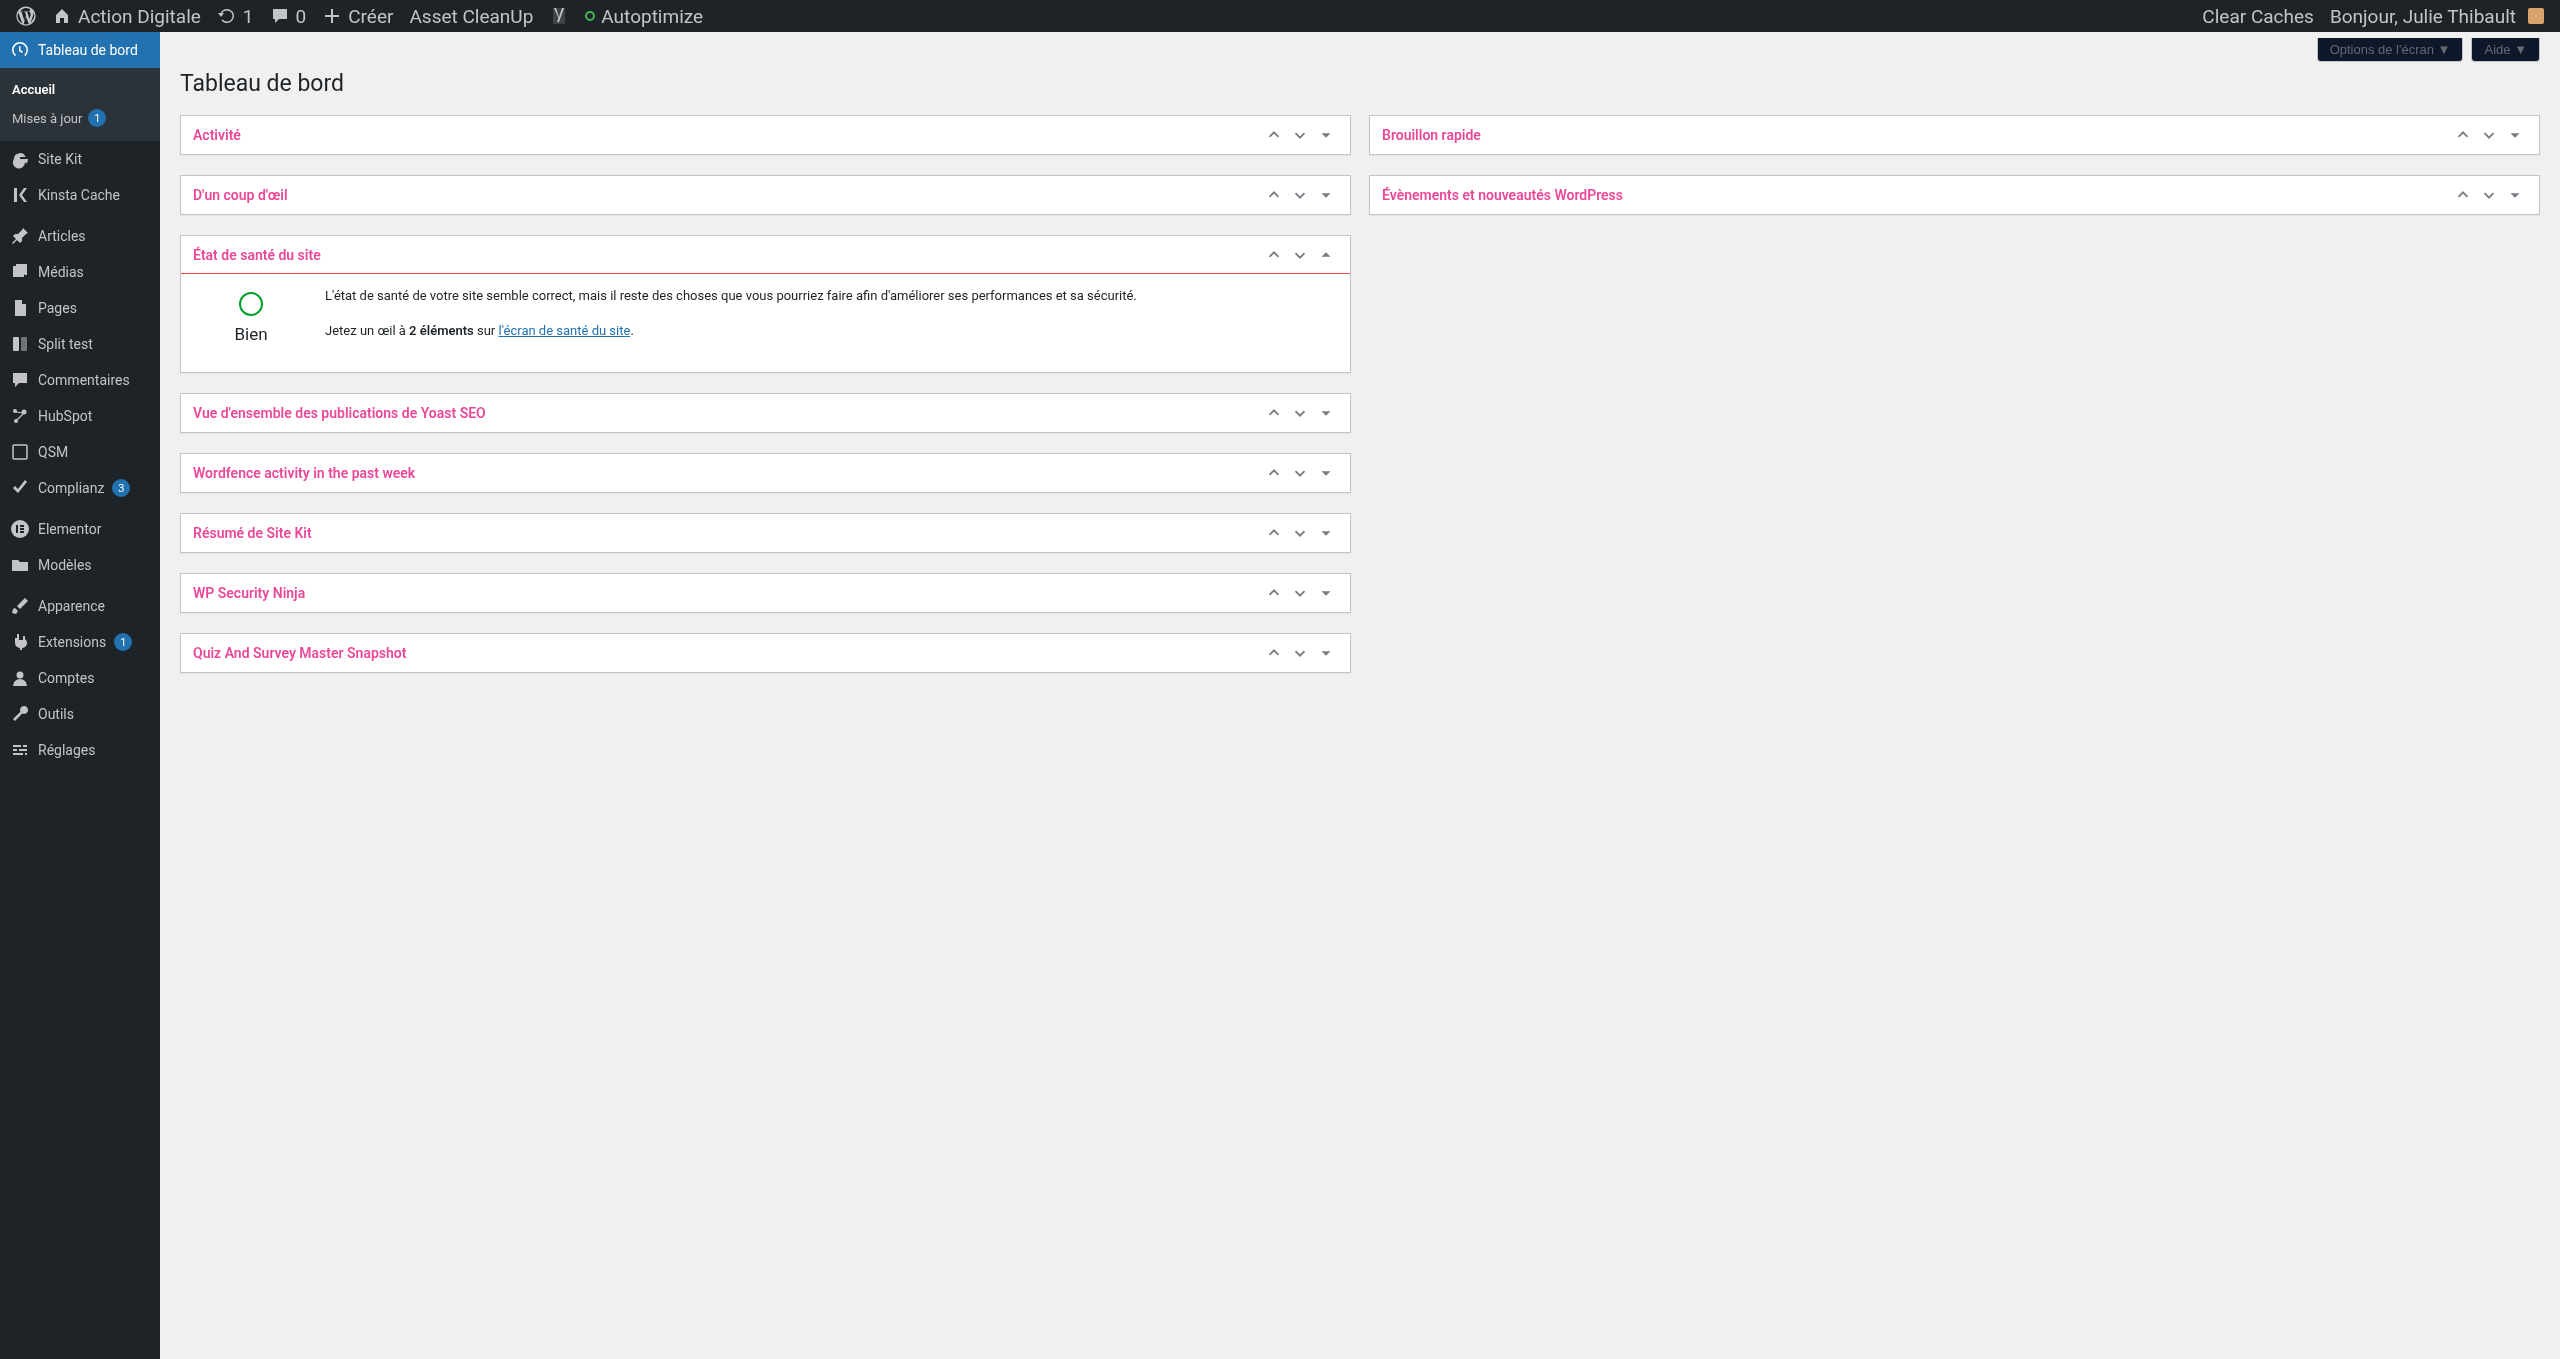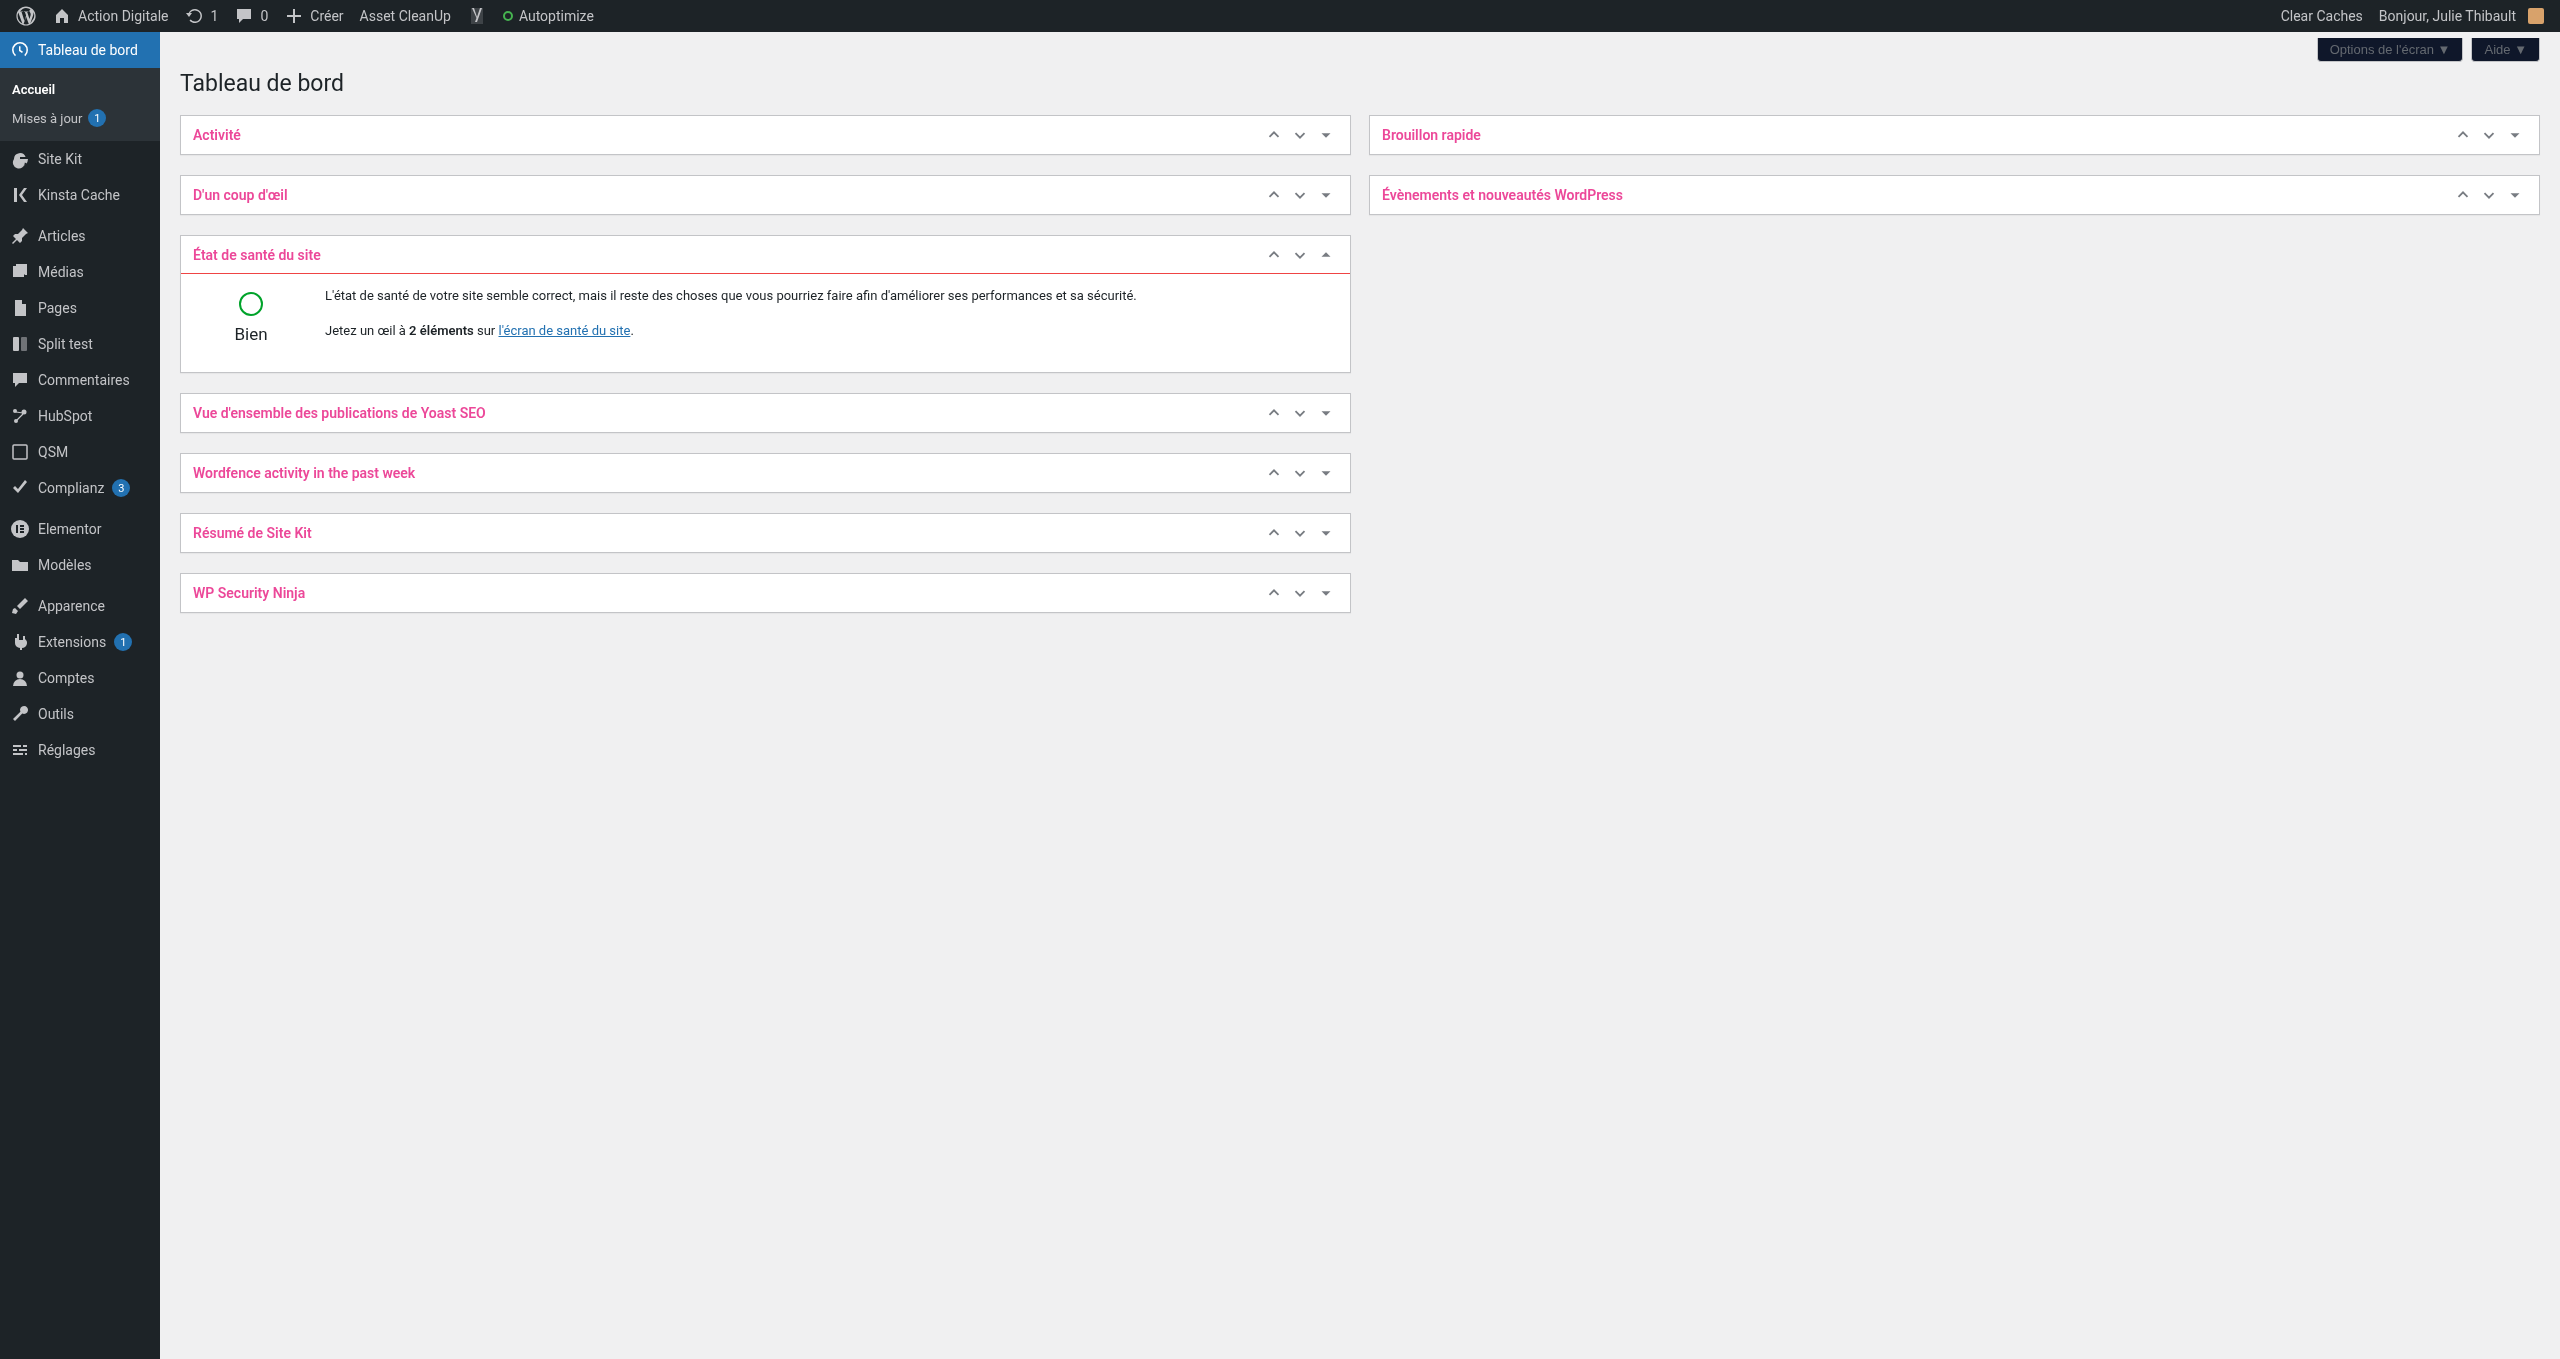--- a/index.html
+++ b/index.html
@@ -1,17 +1,17 @@
 <!DOCTYPE html>
 <html><head>
 <meta charset="utf-8">
 <style>
 * { margin: 0; padding: 0; box-sizing: border-box; }
 body { font-family: -apple-system, BlinkMacSystemFont, "Segoe UI", Roboto, sans-serif; font-size: 13px; color: #1d2327; background: #f0f0f1; }
-.admin-bar { height: 32px; background: #1d2327; color: #c3c4c7; display: flex; align-items: center; padding: 0 8px; font-size: 14px; justify-content: space-between; }
+.admin-bar { height: 32px; background: #1d2327; color: #c3c4c7; display: flex; align-items: center; padding: 0 8px; font-size: 19px; justify-content: space-between; }
 .admin-bar-left, .admin-bar-right { display: flex; align-items: center; height: 100%; }
 .admin-bar-item { display: flex; align-items: center; height: 100%; padding: 0 8px; gap: 6px; cursor: pointer; }
 .admin-bar svg { fill: currentColor; }
 .avatar { width: 16px; height: 16px; background: #d8a26b; border-radius: 2px; margin-left: 6px; }
 
 .layout { display: flex; min-height: calc(100vh - 32px); }
 .sidebar { width: 160px; background: #1d2327; color: #c3c4c7; font-size: 14px; flex-shrink: 0; }
 .sidebar-item { display: flex; align-items: center; padding: 8px 10px; gap: 8px; cursor: pointer; position: relative; }
 .sidebar-item.active { background: #2271b1; color: #fff; }
 .sidebar-item.active::after { content: ""; position: absolute; right: -8px; top: 50%; transform: translateY(-50%); border: 8px solid transparent; border-right-color: #f0f0f1; }
@@ -479,20 +479,42 @@
                 </span>
               <span class="pb-btn caret">
                   <svg viewBox="0 0 20 20">
                     <path d="M5 8l5 5 5-5z"></path>
                   </svg>
                 </span>
             </div>
           </div>
         </div>
 
+        <div class="postbox collapsed">
+          <div class="postbox-header">
+            <span class="postbox-title">Quiz And Survey Master Snapshot</span>
+            <div class="postbox-actions">
+              <span class="pb-btn">
+                  <svg viewBox="0 0 20 20">
+                    <path d="M5 12l5-5 5 5"></path>
+                  </svg>
+                </span>
+              <span class="pb-btn">
+                  <svg viewBox="0 0 20 20">
+                    <path d="M5 8l5 5 5-5"></path>
+                  </svg>
+                </span>
+              <span class="pb-btn caret">
+                  <svg viewBox="0 0 20 20">
+                    <path d="M5 8l5 5 5-5z"></path>
+                  </svg>
+                </span>
+            </div>
+          </div>
+        </div>
 
       </div>
 
       <div class="dash-col">
 
         <div class="postbox collapsed">
           <div class="postbox-header">
             <span class="postbox-title">Brouillon rapide</span>
             <div class="postbox-actions">
               <span class="pb-btn">

